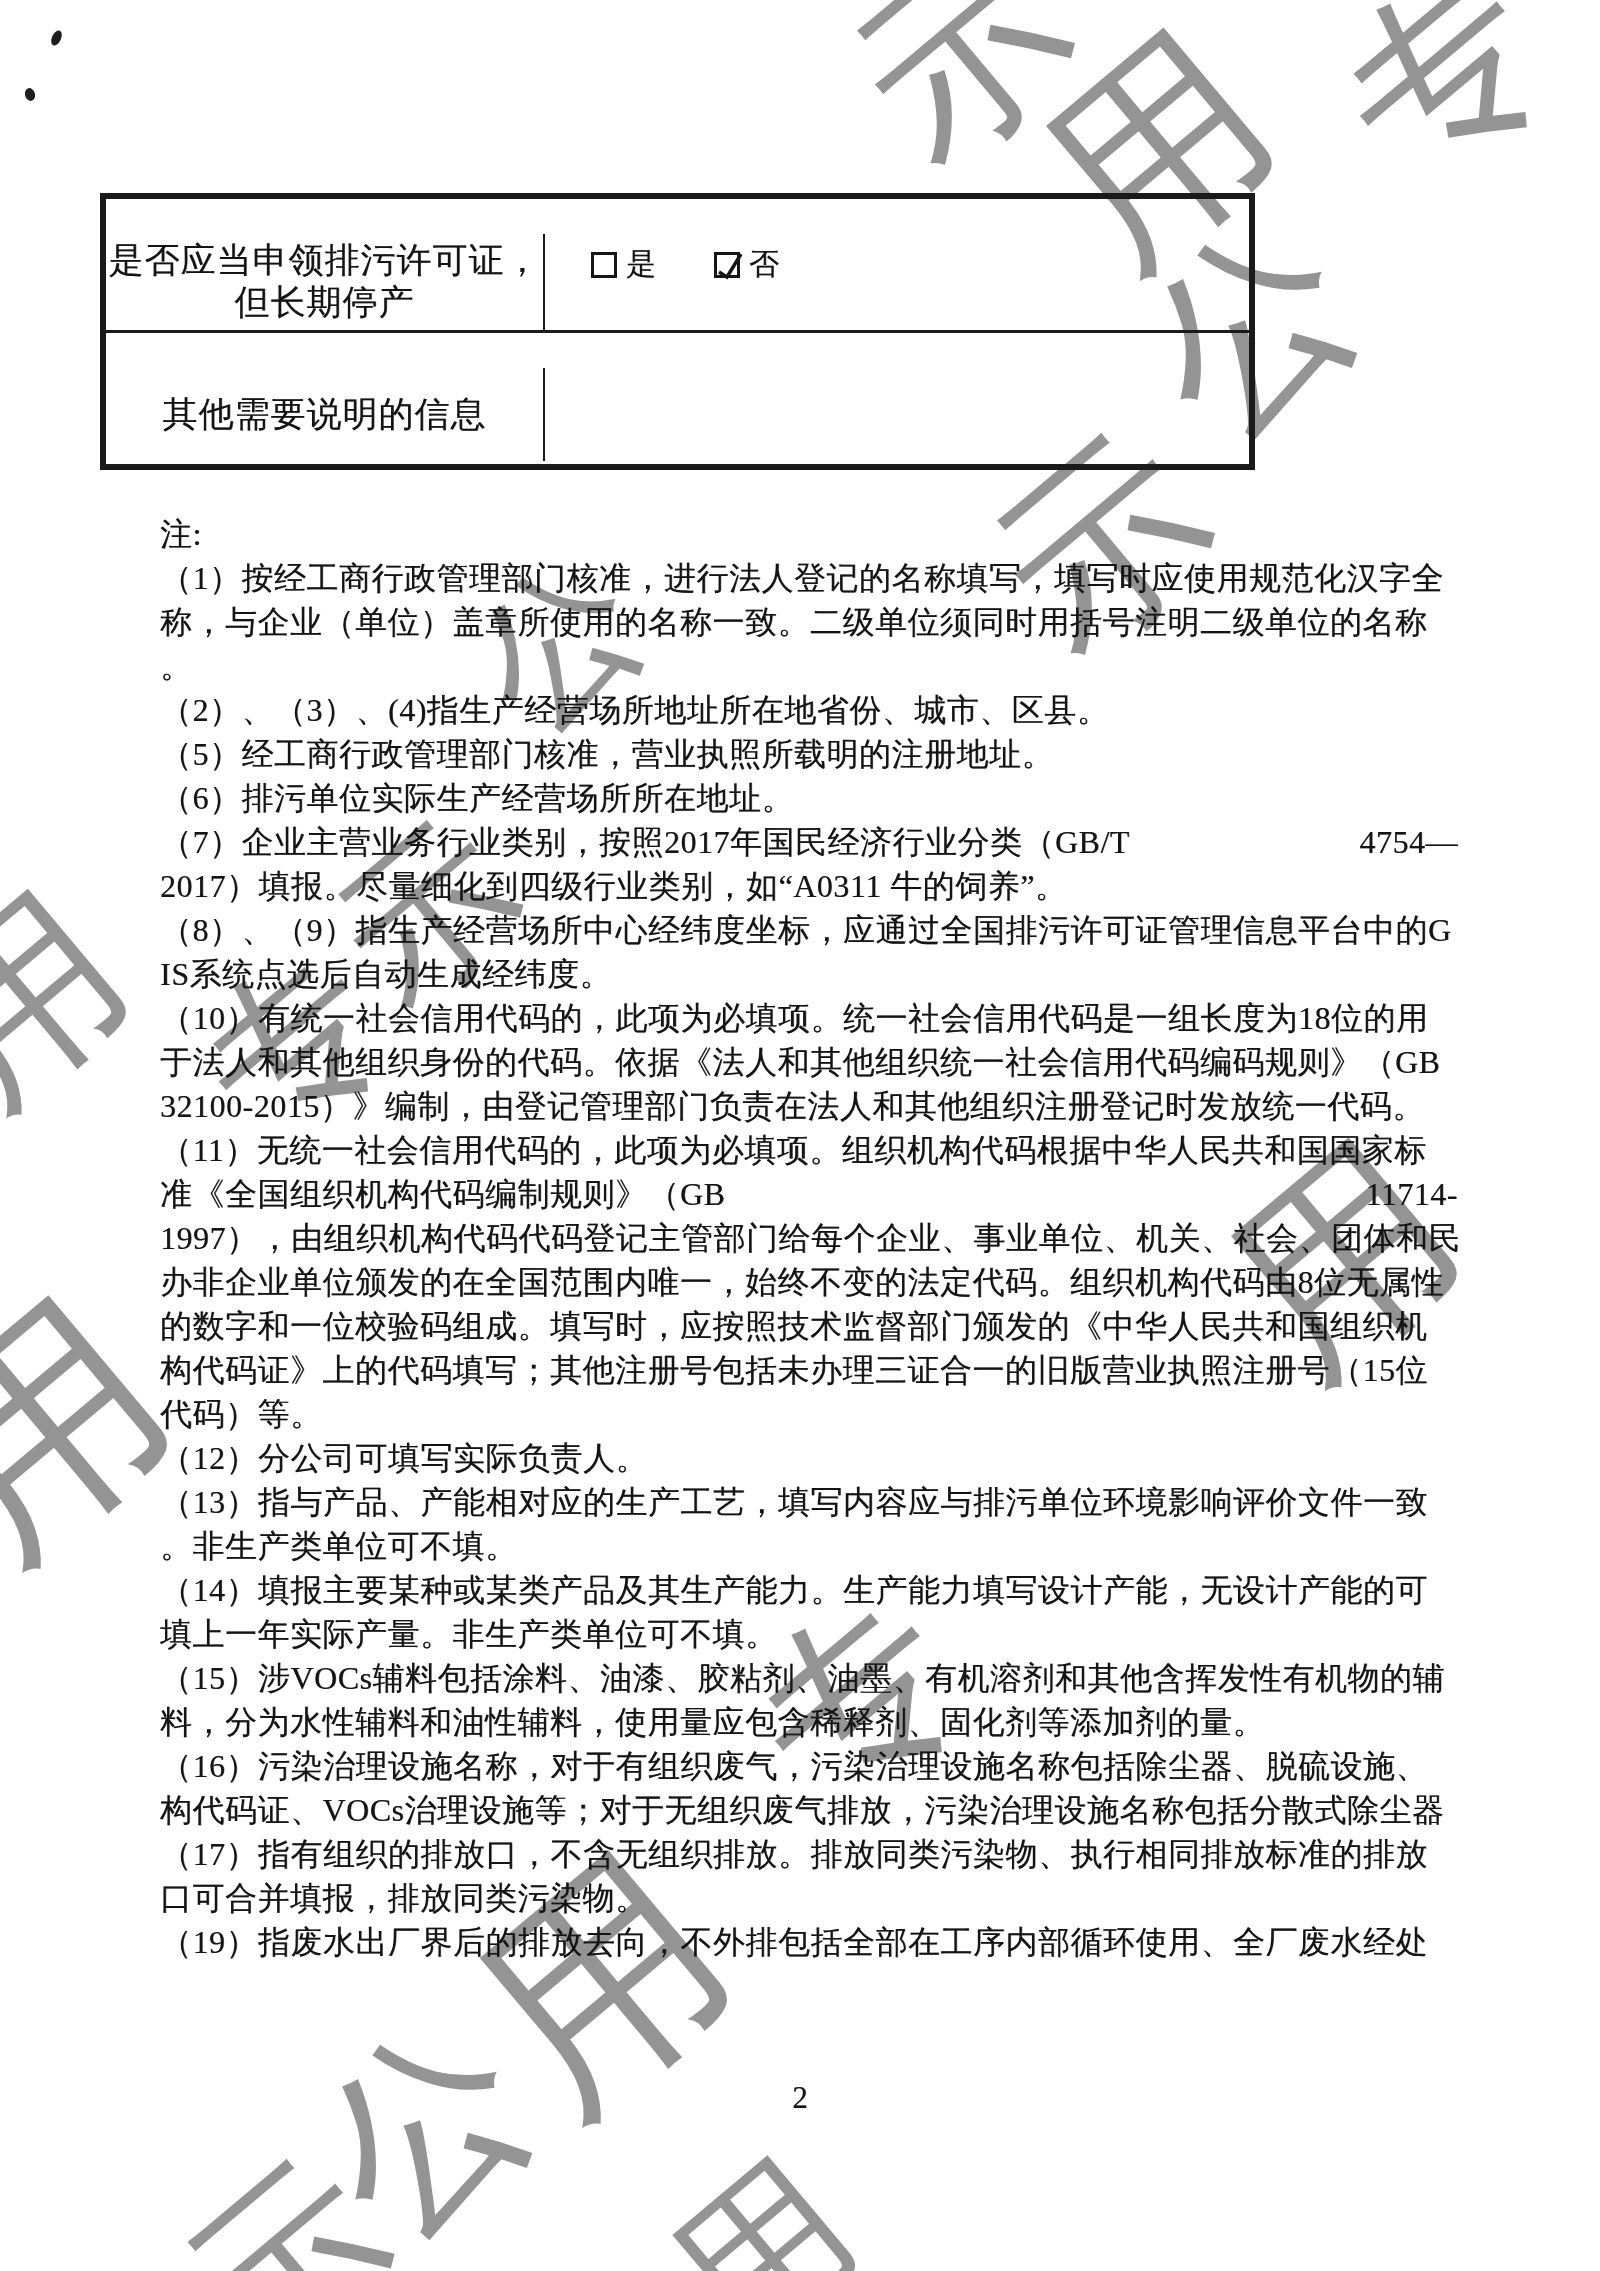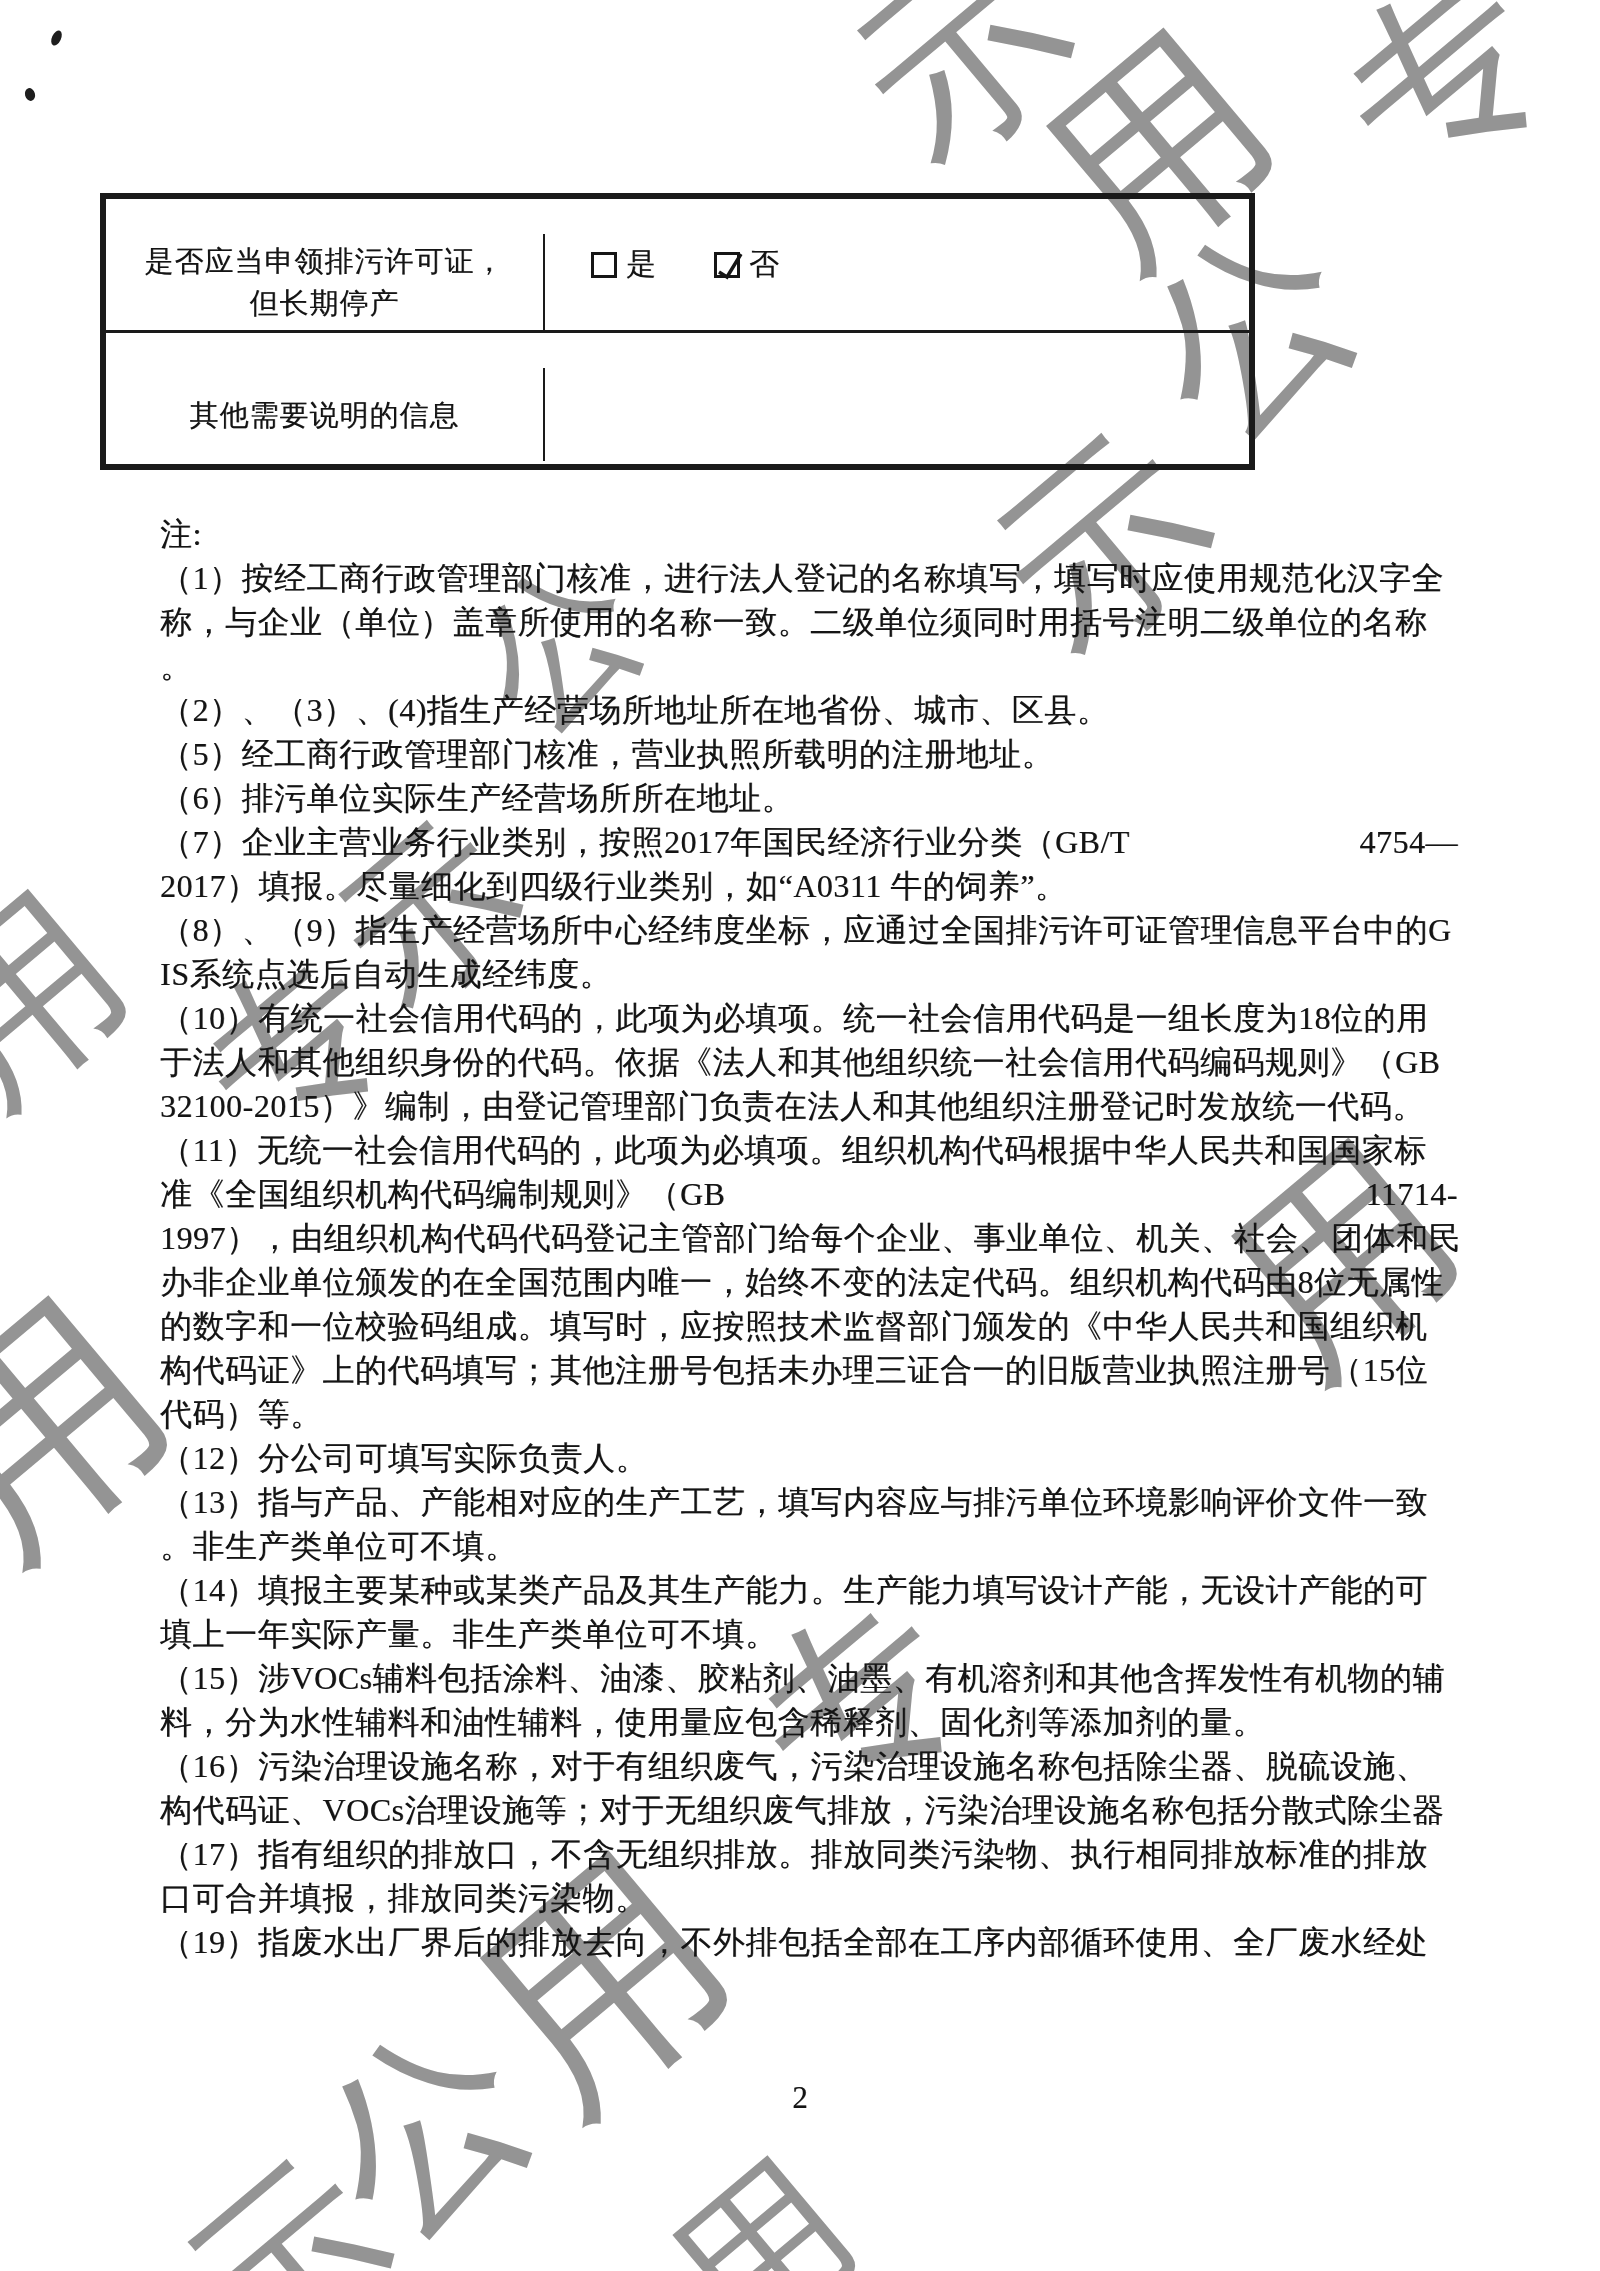--- a/index.html
+++ b/index.html
@@ -23,21 +23,21 @@
   .form-table{
     position:absolute;left:100px;top:193px;width:1155px;height:277px;
     border:6px solid #1a1a1a;box-sizing:border-box;z-index:2;
   }
   .t-row{display:flex;box-sizing:border-box;}
   .t-row-1{height:134px;border-bottom:3px solid #1a1a1a;}
   .t-row-2{height:128px;justify-content:flex-end;}
   .cell-label{
     width:439px;flex:none;border-right:2px solid #1a1a1a;box-sizing:border-box;
     display:flex;flex-direction:column;align-items:center;justify-content:center;
-    font-size:29px;line-height:42px;letter-spacing:1px;text-align:center;margin-top:35px;
+    font-size:35px;line-height:42px;letter-spacing:1px;text-align:center;margin-top:35px;
   }
   .cell-value{
     flex:1;display:flex;align-items:center;padding-left:46px;
     font-size:30px;box-sizing:border-box;
   }
   .opt{display:flex;align-items:center;margin-right:58px;}
   .cb{
     width:26px;height:26px;border:3px solid #161616;box-sizing:border-box;
     margin-right:9px;flex:none;display:block;position:relative;
   }

